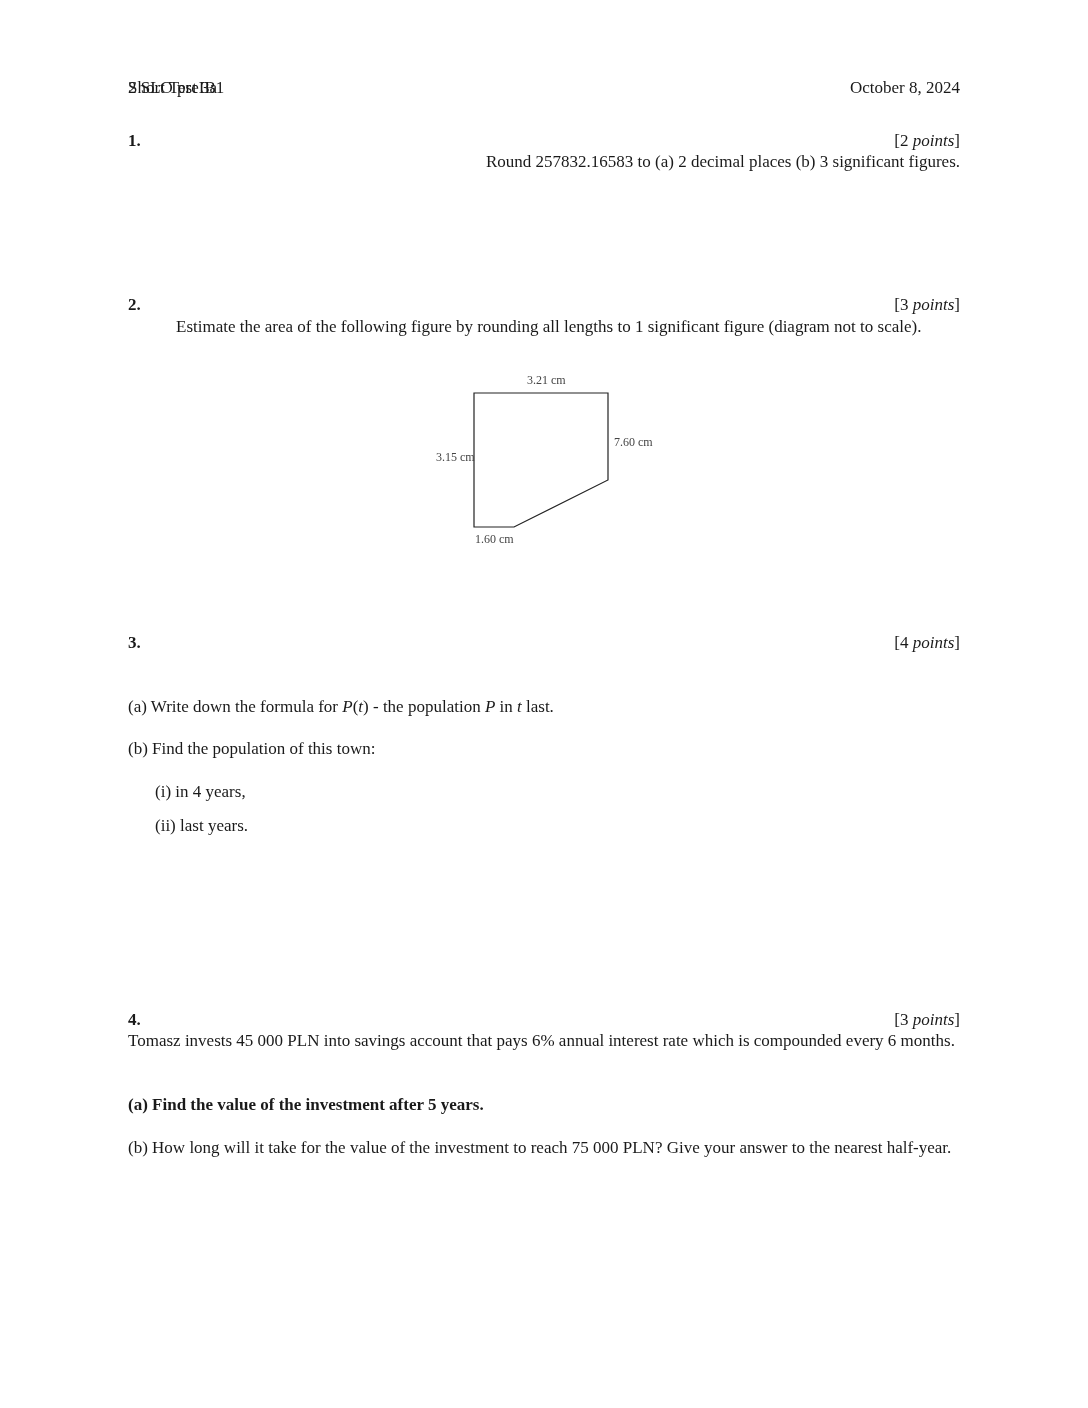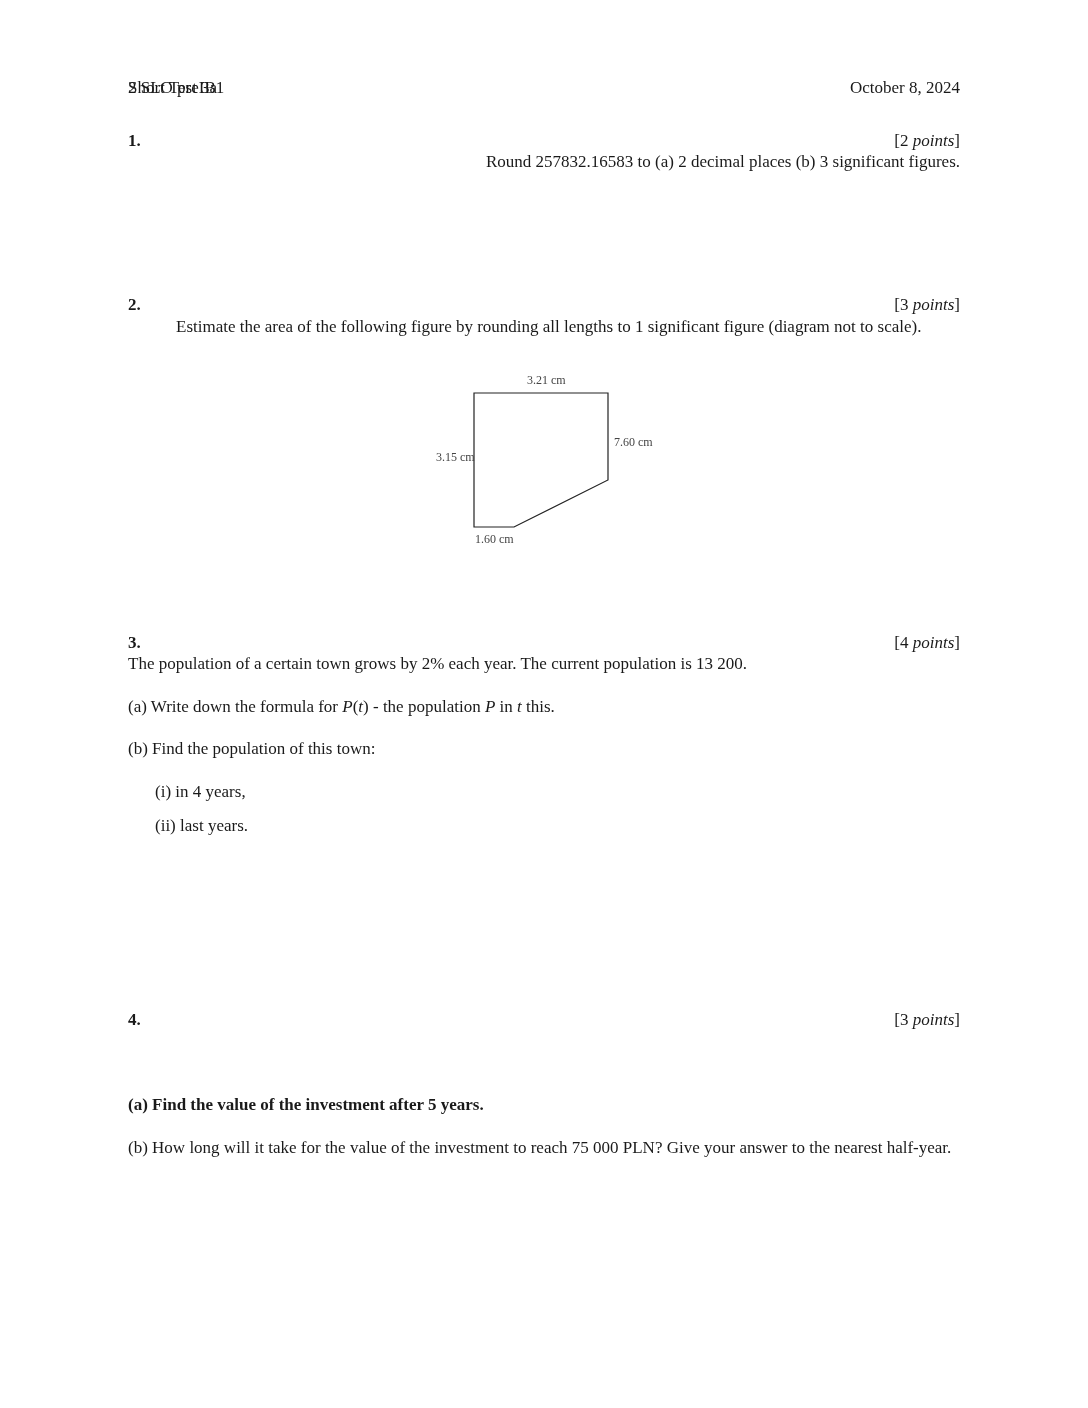--- a/index.html
+++ b/index.html
@@ -110,28 +110,28 @@
     <span class="dlabel" style="left:99px; top:8px;">3.21 cm</span>
     <span class="dlabel" style="left:186px; top:70px;">7.60 cm</span>
     <span class="dlabel" style="left:8px; top:85px;">3.15 cm</span>
     <span class="dlabel" style="left:47px; top:167px;">1.60 cm</span>
   </div>
 
   <div class="qhead" style="top:632px;">
     <span class="qnum">3.</span>
     <span class="qpts">[<span>4</span> <i>points</i>]</span>
   </div>
-  <div class="line" style="top:653px;">The population of a certain town grows by 2% each year. The current population is 13 200.</div>
 
-  <div class="line" style="top:696px;"><span>(a) Write down the formula for </span><span class="math">P</span><span>(</span><span class="math">t</span><span>)</span><span> - the population </span><span class="math">P</span><span> in </span><span class="math">t</span><span> this.</span></div>
+  <div class="line" style="top:696px;"><span>(a) Write down the formula for </span><span class="math">P</span><span>(</span><span class="math">t</span><span>)</span><span> - the population </span><span class="math">P</span><span> in </span><span class="math">t</span><span> last.</span></div>
 
   <div class="line" style="top:738px;">(b) Find the population of this town:</div>
   <div class="line indent" style="top:781px;">(i) in 4 years,</div>
   <div class="line indent" style="top:815px;">(ii) last years.</div>
 
   <div class="qhead" style="top:1009px;">
     <span class="qnum">4.</span>
     <span class="qpts">[<span>3</span> <i>points</i>]</span>
   </div>
+  <div class="para" style="top:1030px;">Tomasz invests 45 000 PLN into savings account that pays 6% annual interest rate which is compounded every 6 months.</div>
   <div class="line" style="top:1094px;font-weight:bold;">(a) Find the value of the investment after 5 years.</div>
   <div class="para" style="top:1137px;">(b) How long will it take for the value of the investment to reach 75 000 PLN? Give your answer to the nearest half-year.</div>
 
 </div>
 
 </body></html>

